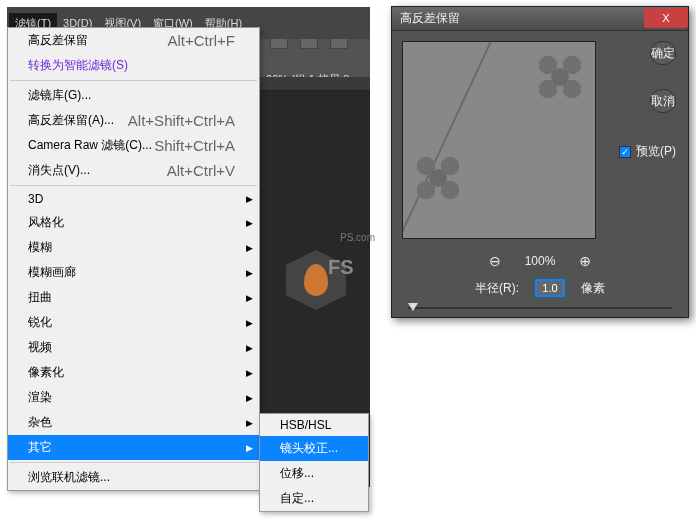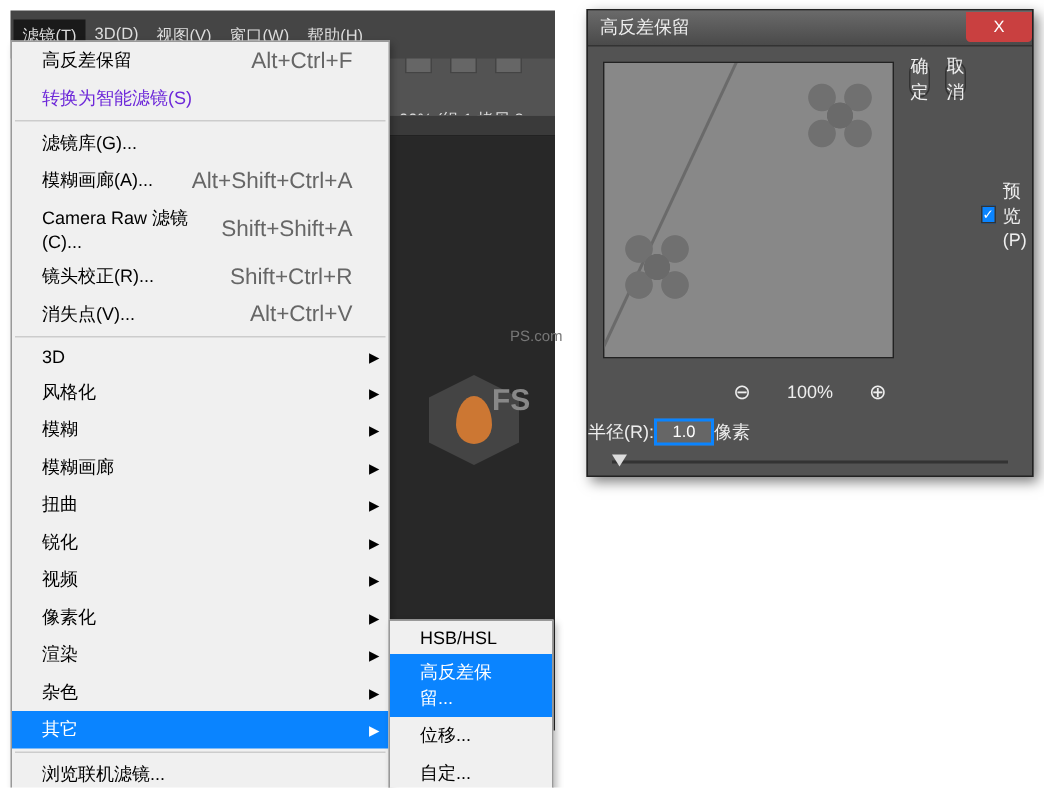--- a/index.html
+++ b/index.html
@@ -13,21 +13,21 @@
 .toolbar-icons { position: absolute; top: 31px; left: 270px; display: flex; gap: 12px; }
 .tb-icon { width: 18px; height: 18px; background: #666; border: 1px solid #444; }
 .pct-text { position: absolute; top: 72px; left: 263px; font-size: 11px; color: #ddd; }
 
 .workspace { position: absolute; top: 77px; left: 260px; width: 110px; height: 410px; background: #282828; }
 .ruler { position: absolute; top: 77px; left: 260px; width: 110px; height: 14px; background: #3a3a3a; border-bottom: 1px solid #222; }
 .logo-area { position: absolute; top: 230px; left: 262px; width: 108px; height: 100px; display: flex; align-items: center; justify-content: center; }
 .hexagon { width: 60px; height: 60px; background: #444; clip-path: polygon(50% 0%, 100% 25%, 100% 75%, 50% 100%, 0% 75%, 0% 25%); display: flex; align-items: center; justify-content: center; }
 .flame { width: 24px; height: 32px; background: #c73; border-radius: 50% 50% 50% 50% / 60% 60% 40% 40%; }
 .logo-text { position: absolute; top: 256px; left: 328px; font-size: 20px; color: #888; font-weight: bold; white-space: nowrap; overflow: hidden; width: 42px; }
-.logo-sub { position: absolute; top: 219px; left: 340px; font-size: 10px; color: #777; }
+.logo-sub { position: absolute; top: 232px; left: 340px; font-size: 10px; color: #777; }
 
 .dropdown { position: absolute; top: 27px; left: 7px; width: 253px; background: #f0f0f0; border: 1px solid #999; box-shadow: 2px 2px 5px rgba(0,0,0,0.3); font-size: 12px; }
 .dd-item { display: flex; justify-content: space-between; align-items: center; padding: 4px 24px 4px 20px; cursor: pointer; position: relative; }
 .dd-item.highlighted { background: #0a84ff; color: #fff; }
 .dd-item.disabled { color: #6d28d9; }
 .dd-sep { height: 1px; background: #ccc; margin: 2px 2px; }
 .dd-shortcut { color: #666; font-size: 15px; }
 .dd-arrow { position: absolute; right: 6px; font-size: 9px; }
 
 .submenu { position: absolute; top: 413px; left: 259px; width: 110px; background: #f0f0f0; border: 1px solid #999; box-shadow: 2px 2px 5px rgba(0,0,0,0.3); font-size: 12px; }
@@ -36,30 +36,30 @@
 .dlg-title { height: 24px; background: linear-gradient(#6a6a6a, #4a4a4a); display: flex; align-items: center; justify-content: space-between; padding: 0 0 0 8px; font-size: 12px; color: #eee; border-bottom: 1px solid #333; }
 .dlg-close { width: 44px; height: 20px; background: #c94040; color: #fff; display: flex; align-items: center; justify-content: center; font-size: 11px; cursor: pointer; border-radius: 0 0 3px 3px; margin-top: -2px; }
 .dlg-body { padding: 10px; display: flex; gap: 10px; }
 .preview { width: 194px; height: 198px; background: #7a7a7a; border: 1px solid #222; position: relative; overflow: hidden; }
 .preview-tex { position: absolute; inset: 0; background: #888; }
 .diag-line { position: absolute; top: -20px; left: 50%; width: 2px; height: 300px; background: #6a6a6a; transform: rotate(25deg); transform-origin: top; }
 .flower { position: absolute; width: 60px; height: 60px; }
 .flower::before { content: ""; position: absolute; inset: 0; background: radial-gradient(circle at 50% 50%, #6a6a6a 20%, transparent 21%), radial-gradient(circle at 30% 30%, #707070 15%, transparent 16%), radial-gradient(circle at 70% 30%, #707070 15%, transparent 16%), radial-gradient(circle at 30% 70%, #707070 15%, transparent 16%), radial-gradient(circle at 70% 70%, #707070 15%, transparent 16%); }
 .f1 { top: 5px; right: 5px; }
 .f2 { bottom: 30px; left: 5px; }
-.dlg-side { display: flex; gap: 10px; width: 70px; }
+.dlg-side { display: flex; flex-direction: column; gap: 24px; width: 70px; align-items: flex-end; }
 .dlg-btn { height: 24px; background: #5a5a5a; border: 1px solid #333; border-radius: 12px; color: #eee; font-size: 12px; display: flex; align-items: center; justify-content: center; cursor: pointer; }
 .dlg-check { display: flex; align-items: center; gap: 5px; color: #eee; font-size: 12px; margin-top: 6px; }
 .chk { width: 12px; height: 12px; background: #0a84ff; border: 1px solid #333; display: flex; align-items: center; justify-content: center; color: #fff; font-size: 9px; }
 
 .zoom-row { display: flex; align-items: center; justify-content: center; gap: 24px; padding: 4px 0; color: #eee; font-size: 12px; }
 .zoom-icon { font-size: 14px; cursor: pointer; }
 
-.radius-row { display: flex; align-items: center; justify-content: flex-start; gap: 0; padding: 6px 0 4px; color: #eee; font-size: 12px; }
-.radius-input { width: 40px; height: 18px; background: #666; border: 2px solid #0a84ff; color: #fff; font-size: 11px; text-align: center; }
+.radius-row { display: flex; align-items: center; justify-content: center; gap: 16px; padding: 6px 0 4px; color: #eee; font-size: 12px; }
+.radius-input { width: 30px; height: 18px; background: #666; border: 2px solid #0a84ff; color: #fff; font-size: 11px; text-align: center; }
 
 .slider-row { padding: 0 16px 12px; position: relative; height: 16px; }
 .slider-track { height: 2px; background: #333; position: relative; top: 6px; }
 .slider-thumb { position: absolute; top: 2px; left: 16px; width: 0; height: 0; border-left: 5px solid transparent; border-right: 5px solid transparent; border-top: 8px solid #ddd; cursor: pointer; }
 </style>
 </head>
 <body>
 
 <div class="toolbar-bg"></div>
 <div class="toolbar-icons">
@@ -93,30 +93,26 @@
       <span class="dd-shortcut">Alt+Ctrl+F</span>
     </div>
     <div class="dd-item disabled">
       <span>转换为智能滤镜(S)</span>
     </div>
     <div class="dd-sep"></div>
     <div class="dd-item">
       <span>滤镜库(G)...</span>
     </div>
     <div class="dd-item">
-      <span>模糊画廊(A)...</span>
+      <span>高反差保留(A)...</span>
       <span class="dd-shortcut">Alt+Shift+Ctrl+A</span>
     </div>
     <div class="dd-item">
       <span>Camera Raw 滤镜(C)...</span>
-      <span class="dd-shortcut">Shift+Shift+A</span>
-    </div>
-    <div class="dd-item">
-      <span>镜头校正(R)...</span>
-      <span class="dd-shortcut">Shift+Ctrl+R</span>
+      <span class="dd-shortcut">Shift+Ctrl+A</span>
     </div>
     <div class="dd-item">
       <span>消失点(V)...</span>
       <span class="dd-shortcut">Alt+Ctrl+V</span>
     </div>
     <div class="dd-sep"></div>
     <div class="dd-item">
       <span>3D</span>
       <span class="dd-arrow">▶</span>
     </div>
@@ -160,21 +156,21 @@
       <span>其它</span>
       <span class="dd-arrow">▶</span>
     </div>
     <div class="dd-sep"></div>
     <div class="dd-item">
       <span>浏览联机滤镜...</span>
     </div>
   </div>
 <div class="submenu" id="submenu">
     <div class="dd-item">HSB/HSL</div>
-    <div class="dd-item highlighted">高反差保留...</div>
+    <div class="dd-item highlighted">镜头校正...</div>
     <div class="dd-item">位移...</div>
     <div class="dd-item">自定...</div>
   </div>
 
 <div class="dialog">
   <div class="dlg-title">
     <span>高反差保留</span>
     <div class="dlg-close">X</div>
   </div>
   <div class="dlg-body">

